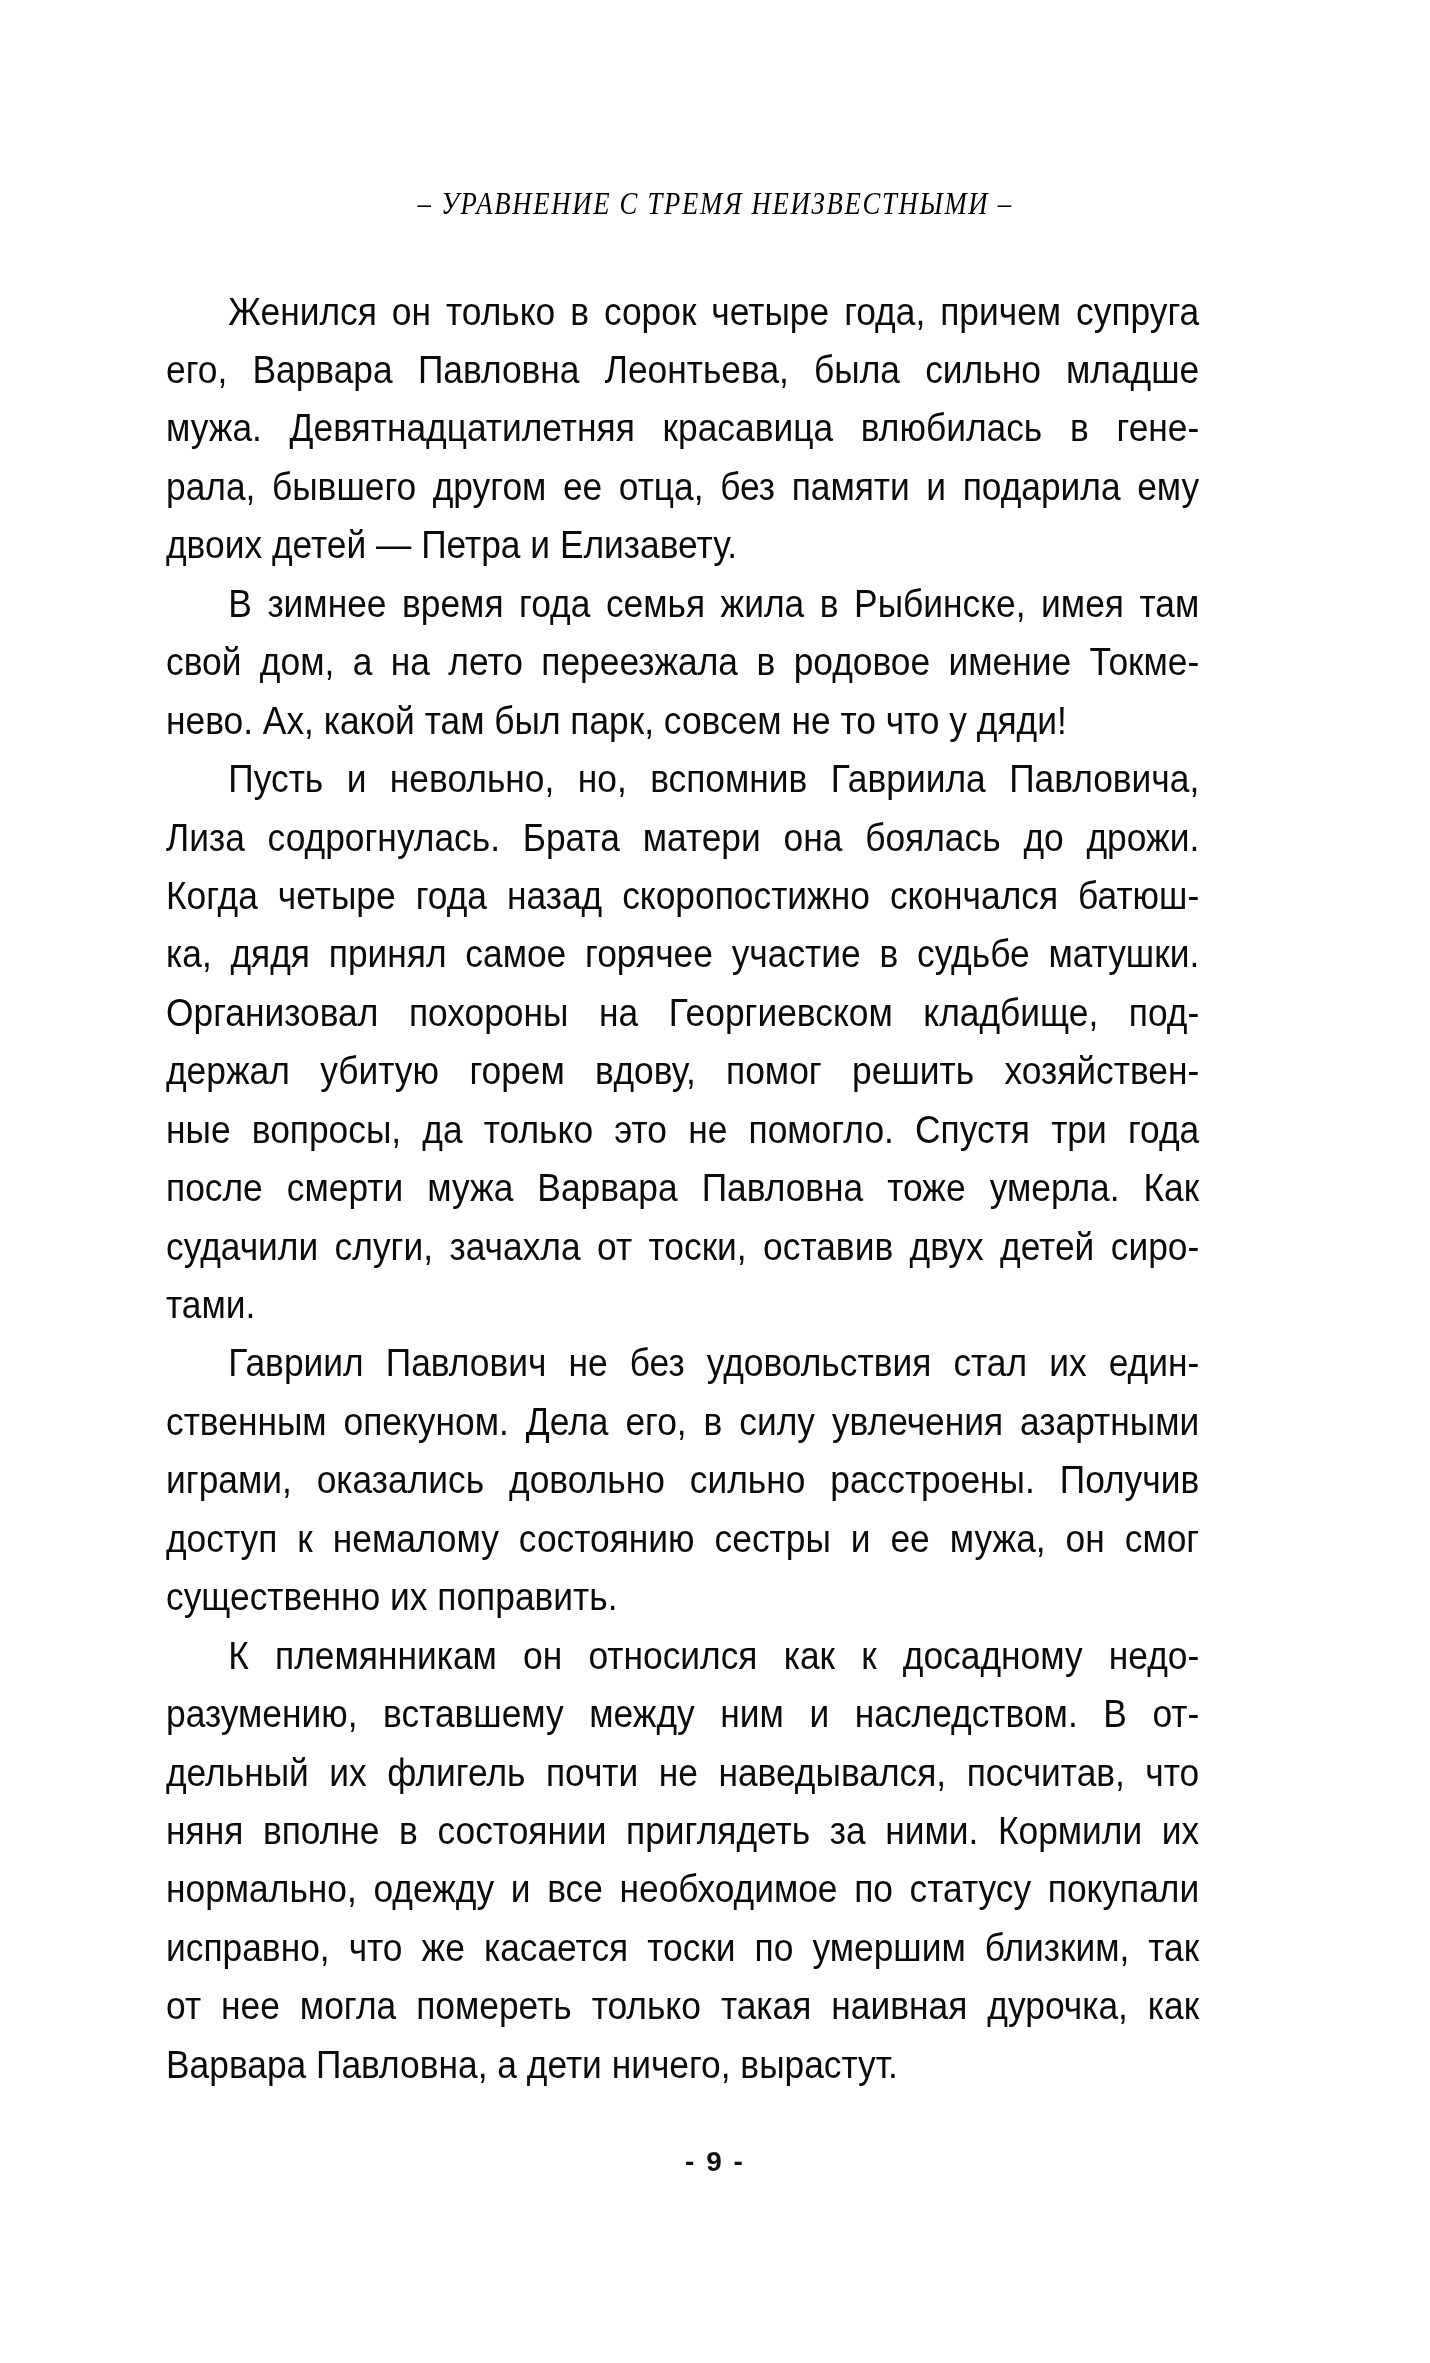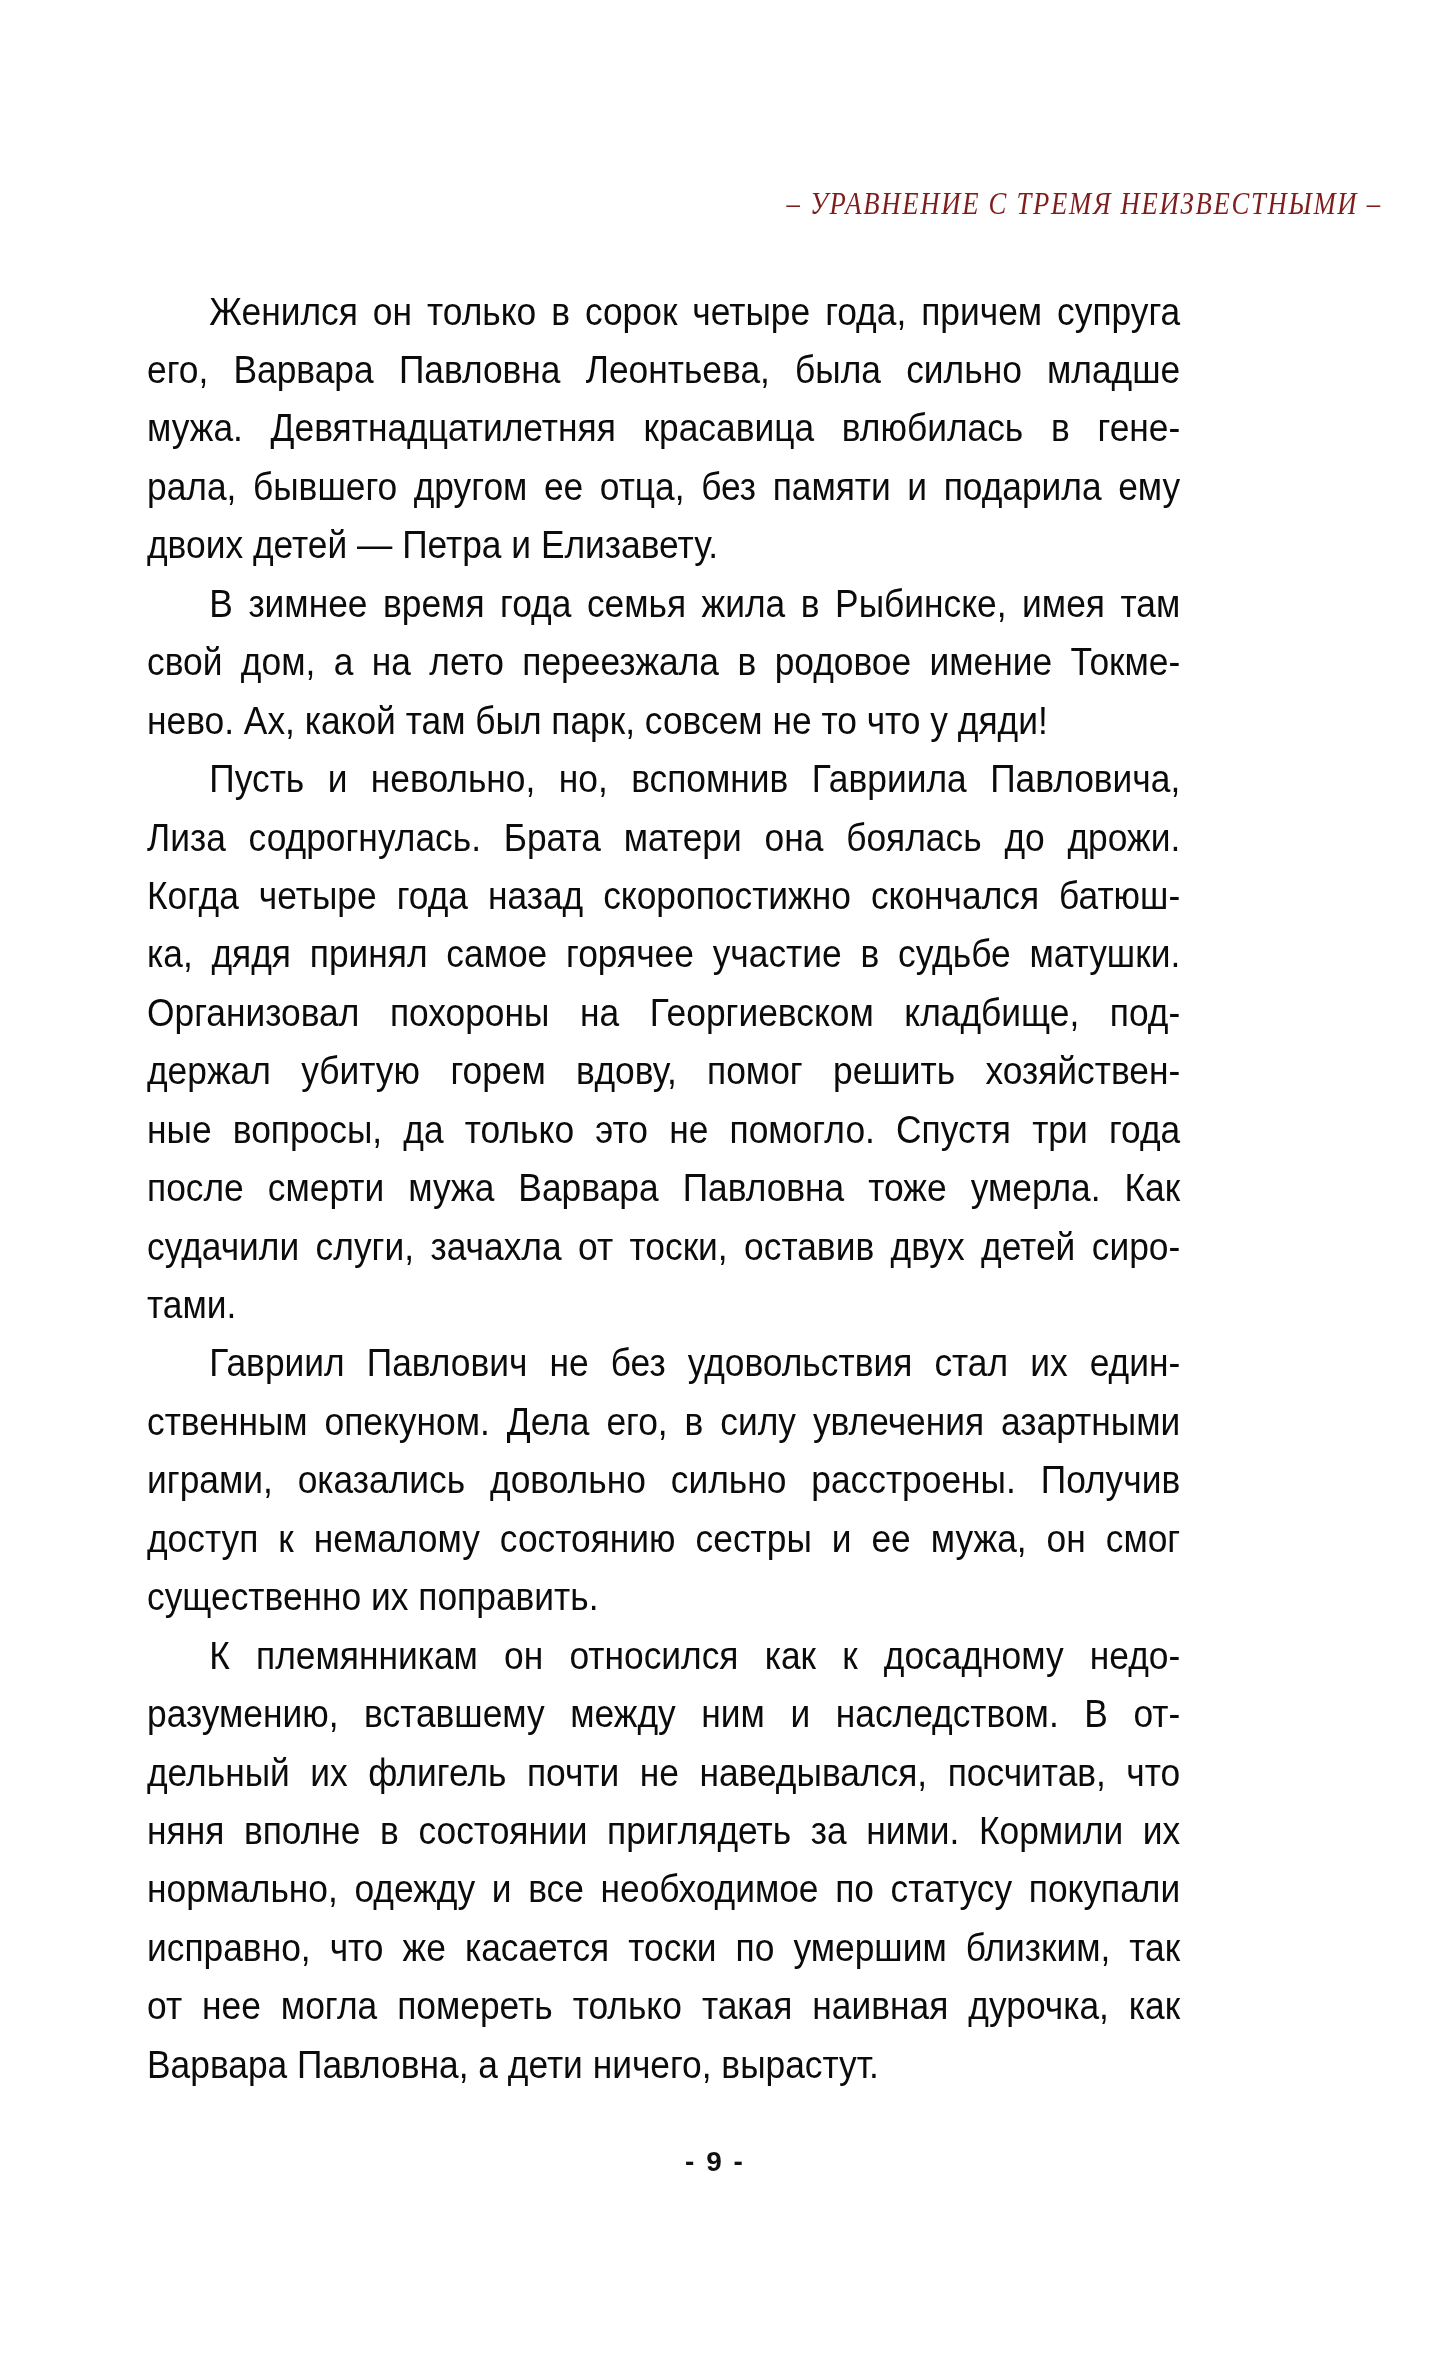--- a/index.html
+++ b/index.html
@@ -4,38 +4,38 @@
 <style>
   html, body { margin: 0; padding: 0; background: #ffffff; }
   body { width: 1430px; height: 2363px; position: relative; overflow: hidden; }
   .page { position: absolute; left: 0; top: 0; width: 1430px; height: 2363px; background: #ffffff; }
 
   .running-head {
     position: absolute;
     left: 0; width: 1430px;
     top: 184px;
     height: 40px;
-    text-align: right;
-    color: #7f1d1d;
+    text-align: center;
+    color: #000000;
   }
   .running-head span {
     display: inline-block;
     font-family: "Liberation Serif", serif;
     font-style: italic;
     font-size: 31px;
     line-height: 40px;
     letter-spacing: 2px;
     transform: scaleX(0.86);
     transform-origin: center;
     white-space: nowrap;
   }
 
   .body-text {
     position: absolute;
-    left: 147px;
+    left: 166px;
     top: 282.6px;
     width: 1033px;
   }
   .line {
     display: block;
     width: 1111px;
     height: 58.45px;
     font-family: "Liberation Sans", sans-serif;
     font-size: 38px;
     line-height: 58.45px;

